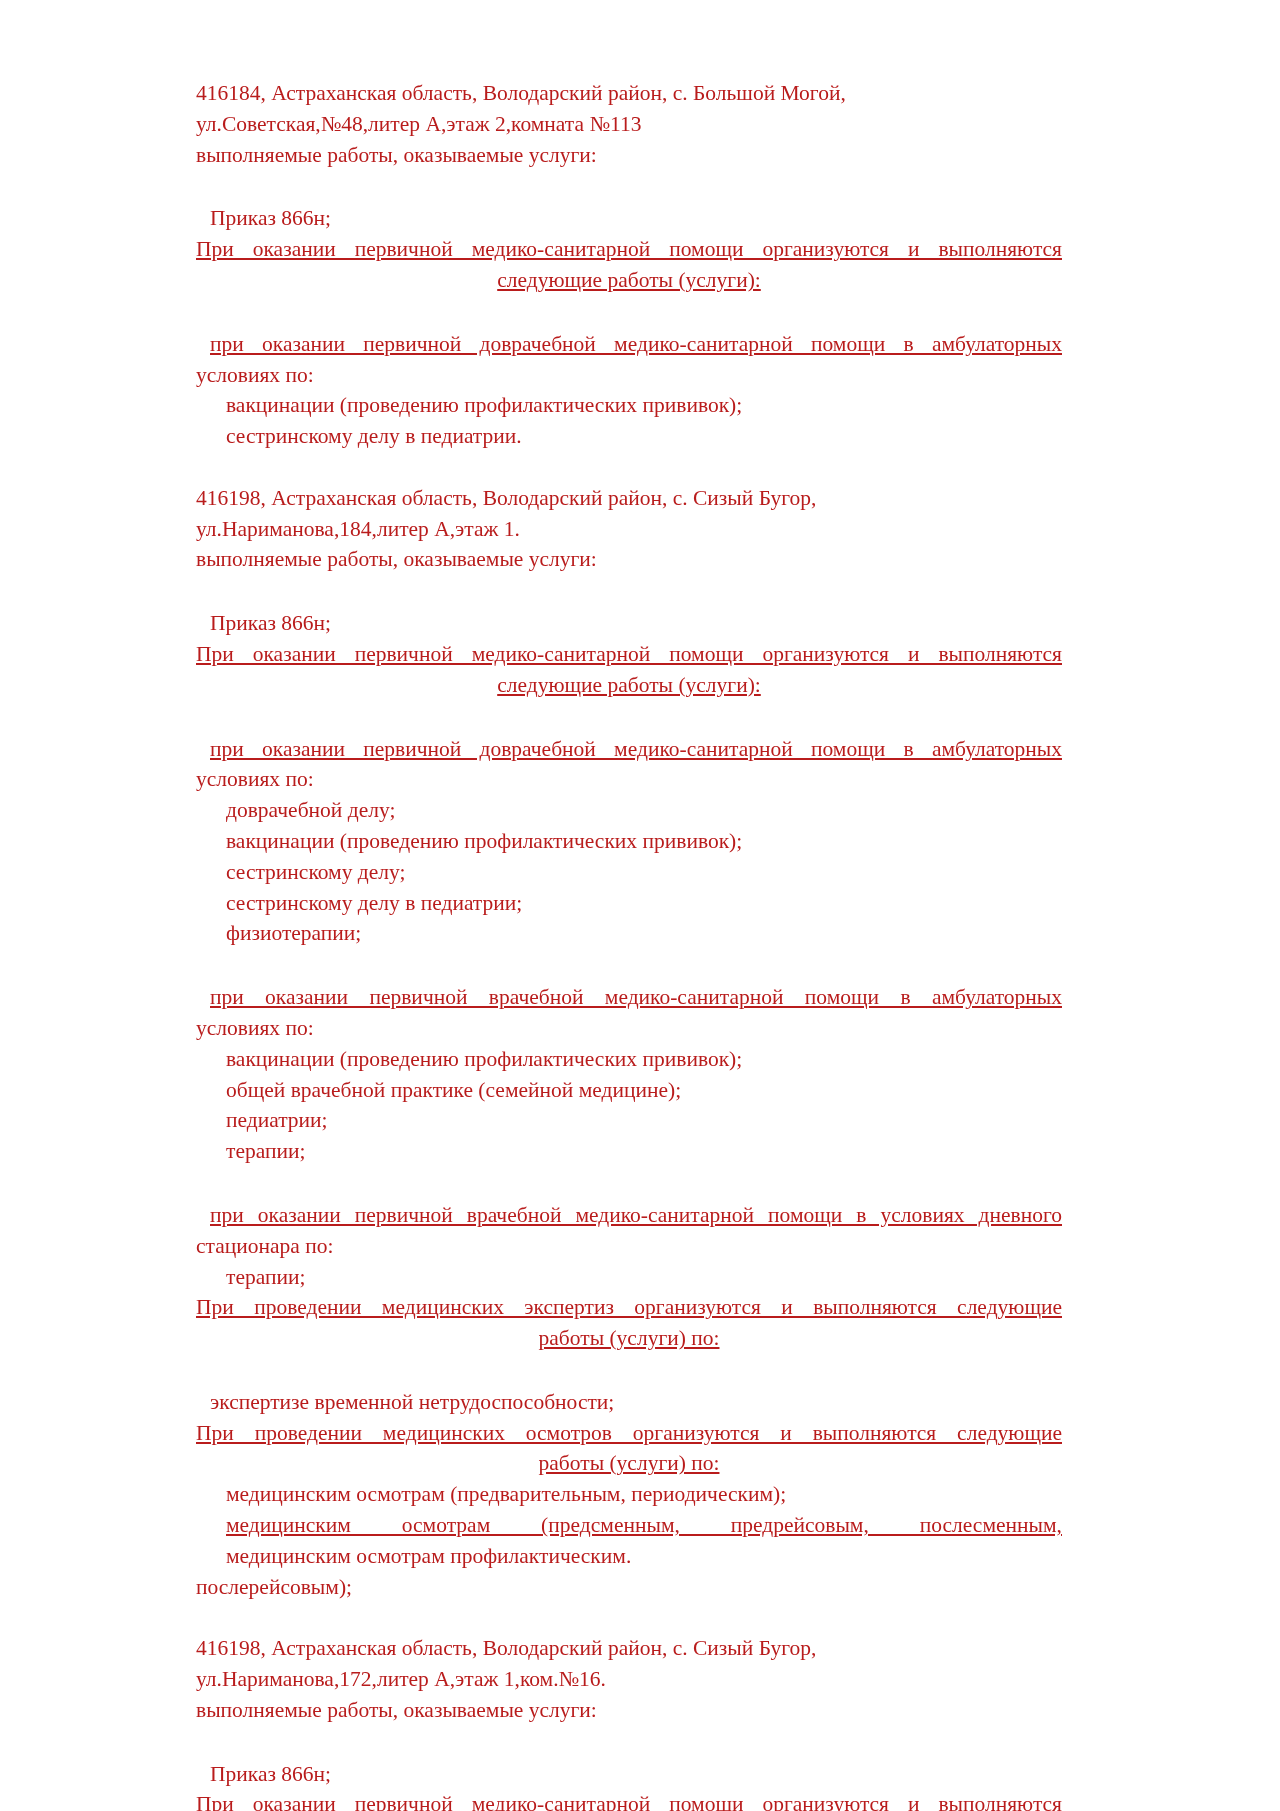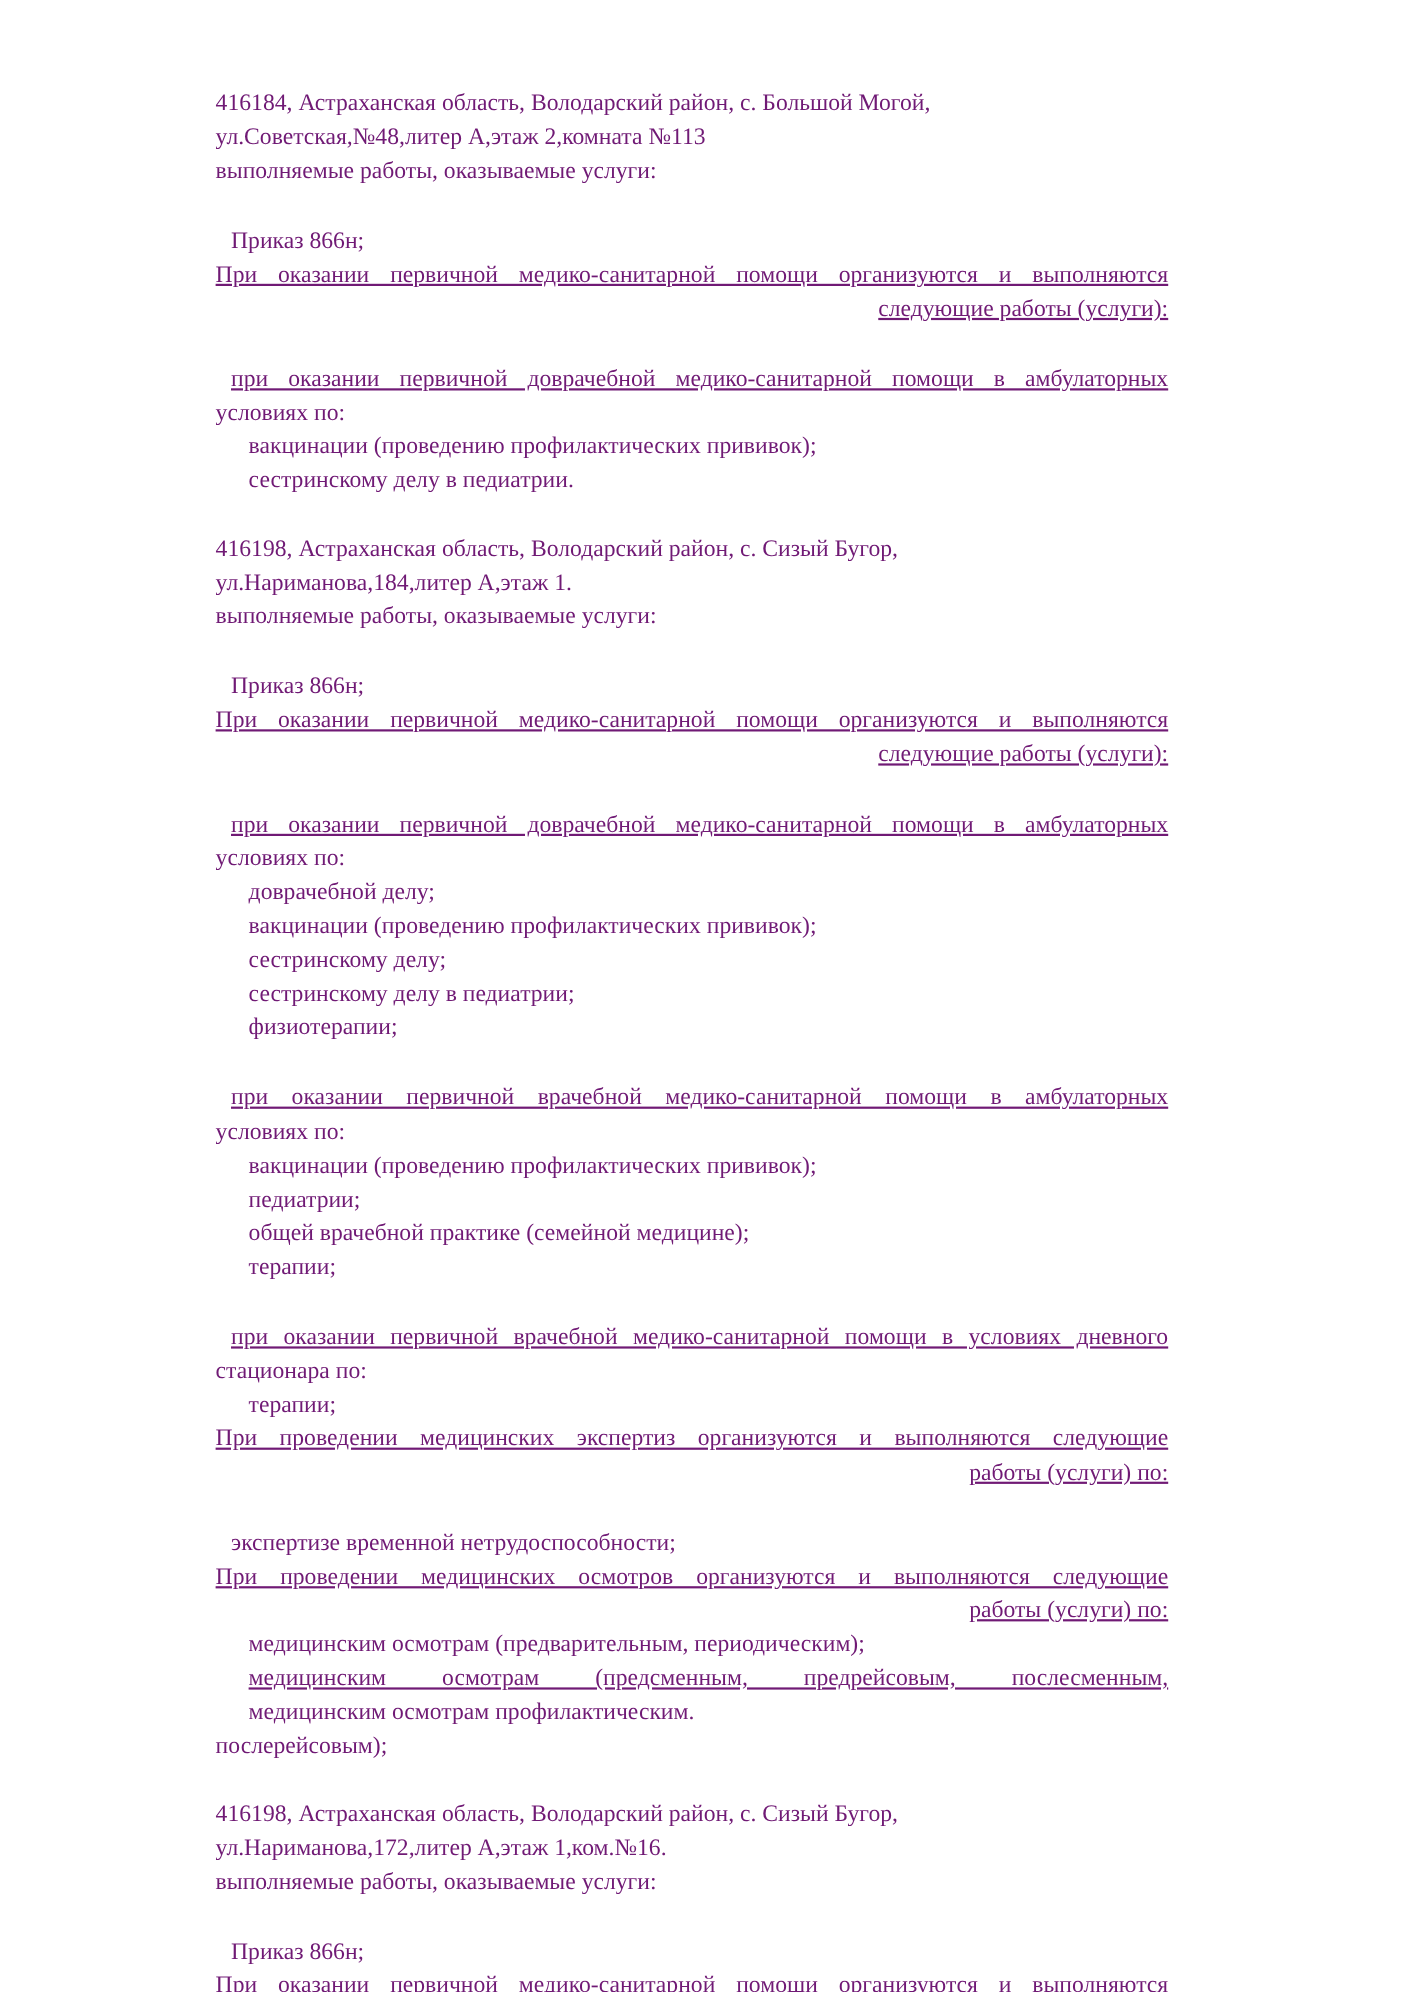--- a/index.html
+++ b/index.html
@@ -18,21 +18,21 @@
   .content {
     position: absolute;
     left: 196px;
     top: 78px;
     width: 866px;
   }
   .block {
     font-family: "Liberation Serif", "DejaVu Serif", serif;
     font-size: 21.5px;
     line-height: 30.8px;
-    color: #701a75;
+    color: #b91c1c;
     text-align: justify;
     text-justify: inter-word;
     -webkit-font-smoothing: antialiased;
   }
   
   .addr-line {
     text-align: left;
     white-space: nowrap;
   }
   
@@ -50,21 +50,21 @@
     text-decoration: underline;
   }
   .j-wrap > span.first {
     display: block;
     text-align: justify;
     text-align-last: justify;
     white-space: nowrap;
   }
   .j-wrap > span.rest {
     display: block;
-    text-align: right;
+    text-align: center;
     white-space: nowrap;
   }
 </style>
 </head>
 <body>
 
 <div class="page">
   <div class="content">
 
     <div class="block">
@@ -104,22 +104,22 @@
       <div class="line lvl2">вакцинации (проведению профилактических прививок);</div>
       <div class="line lvl2">сестринскому делу;</div>
       <div class="line lvl2">сестринскому делу в педиатрии;</div>
       <div class="line lvl2">физиотерапии;</div>
 
       <div class="j-wrap lvl1">
         <span class="first">при оказании первичной врачебной медико-санитарной помощи в амбулаторных</span>
       </div>
       <div class="line">условиях по:</div>
       <div class="line lvl2">вакцинации (проведению профилактических прививок);</div>
+      <div class="line lvl2">общей врачебной практике (семейной медицине);</div>
       <div class="line lvl2">педиатрии;</div>
-      <div class="line lvl2">общей врачебной практике (семейной медицине);</div>
       <div class="line lvl2">терапии;</div>
 
       <div class="j-wrap lvl1">
         <span class="first">при оказании первичной врачебной медико-санитарной помощи в условиях дневного</span>
       </div>
       <div class="line">стационара по:</div>
       <div class="line lvl2">терапии;</div>
 
       <div class="j-wrap">
         <span class="first">При проведении медицинских экспертиз организуются и выполняются следующие</span>

